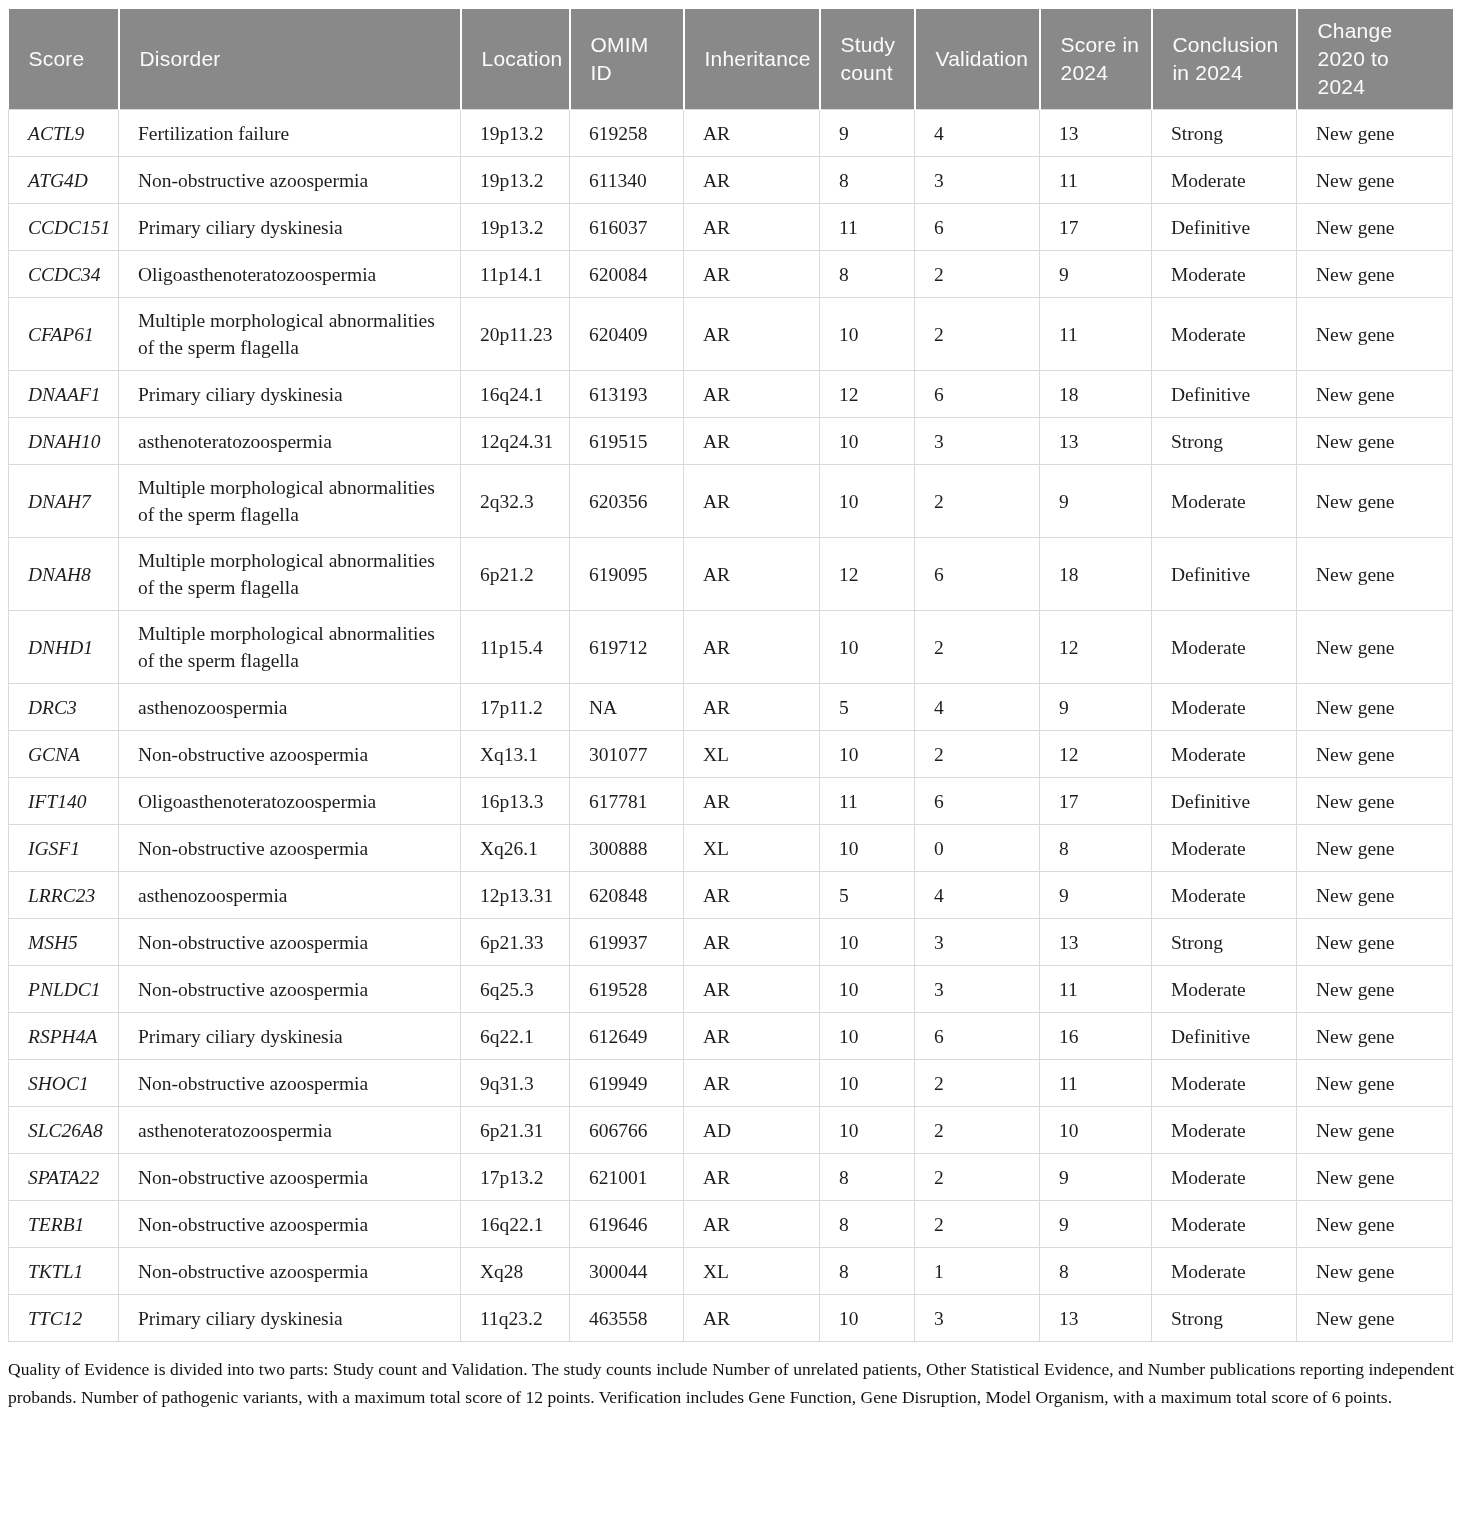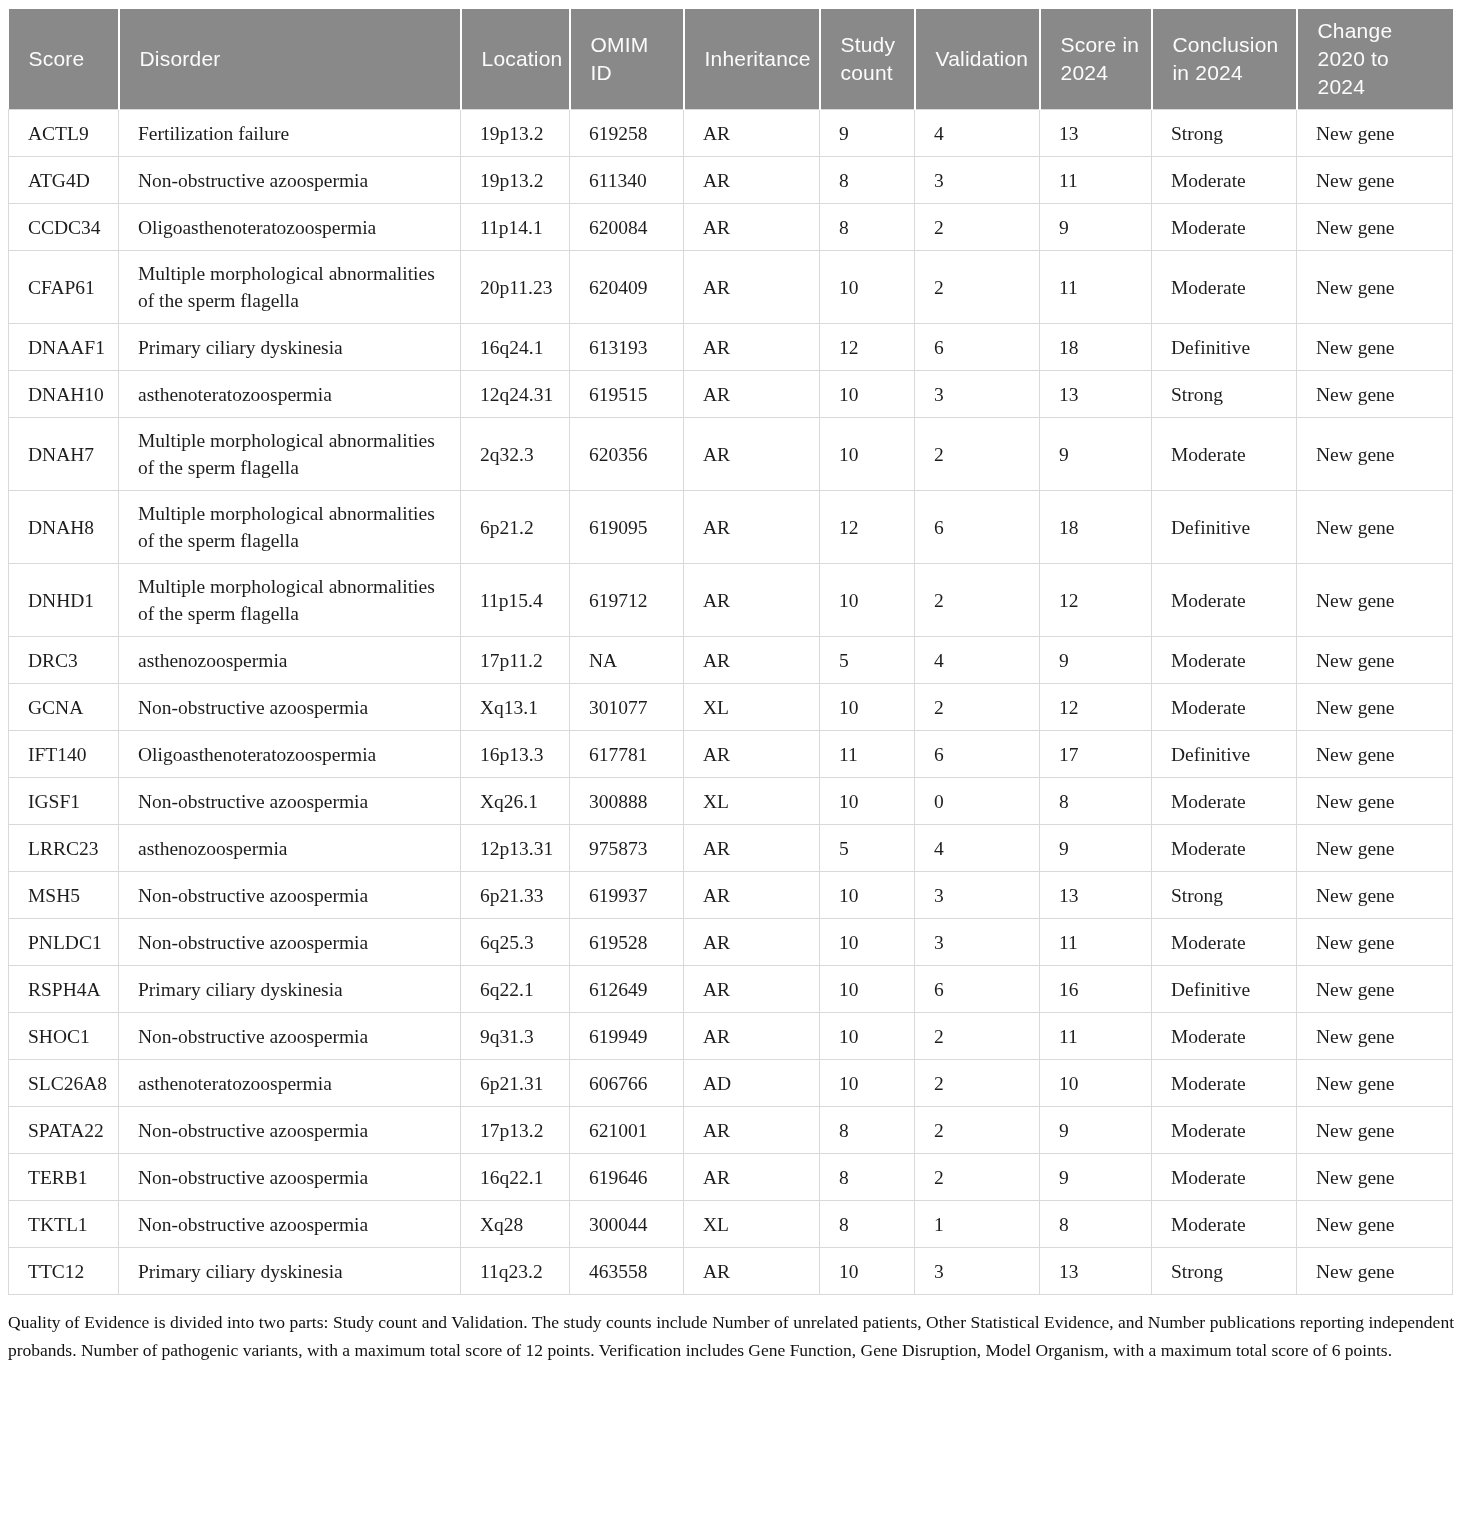--- a/index.html
+++ b/index.html
@@ -43,20 +43,21 @@
     border: 1px solid #d9d9d9;
     vertical-align: middle;
     box-sizing: border-box;
     padding: 9px 12px 9px 19px;
   }
   table.gene-table tbody tr {
     height: 47px;
     background: #ffffff;
   }
   table.gene-table tbody td.cell-gene {
+    font-style: italic;
   }
   .footnote {
     width: 1446px;
     margin: 14px 0 0 0;
     font-family: "Liberation Serif", "DejaVu Serif", serif;
     font-size: 17.5px;
     line-height: 27.5px;
     color: #111111;
     text-align: justify;
   }
@@ -111,20 +112,32 @@
           <td class="cell-location">19p13.2</td>
           <td class="cell-omim_id">611340</td>
           <td class="cell-inheritance">AR</td>
           <td class="cell-study_count">8</td>
           <td class="cell-validation">3</td>
           <td class="cell-score_2024">11</td>
           <td class="cell-conclusion_2024">Moderate</td>
           <td class="cell-change_2020_2024">New gene</td>
         </tr>
         <tr>
+          <td class="cell-gene">CCDC151</td>
+          <td class="cell-disorder">Primary ciliary dyskinesia</td>
+          <td class="cell-location">19p13.2</td>
+          <td class="cell-omim_id">616037</td>
+          <td class="cell-inheritance">AR</td>
+          <td class="cell-study_count">11</td>
+          <td class="cell-validation">6</td>
+          <td class="cell-score_2024">17</td>
+          <td class="cell-conclusion_2024">Definitive</td>
+          <td class="cell-change_2020_2024">New gene</td>
+        </tr>
+        <tr>
           <td class="cell-gene">CCDC34</td>
           <td class="cell-disorder">Oligoasthenoteratozoospermia</td>
           <td class="cell-location">11p14.1</td>
           <td class="cell-omim_id">620084</td>
           <td class="cell-inheritance">AR</td>
           <td class="cell-study_count">8</td>
           <td class="cell-validation">2</td>
           <td class="cell-score_2024">9</td>
           <td class="cell-conclusion_2024">Moderate</td>
           <td class="cell-change_2020_2024">New gene</td>
@@ -246,21 +259,21 @@
           <td class="cell-study_count">10</td>
           <td class="cell-validation">0</td>
           <td class="cell-score_2024">8</td>
           <td class="cell-conclusion_2024">Moderate</td>
           <td class="cell-change_2020_2024">New gene</td>
         </tr>
         <tr>
           <td class="cell-gene">LRRC23</td>
           <td class="cell-disorder">asthenozoospermia</td>
           <td class="cell-location">12p13.31</td>
-          <td class="cell-omim_id">975873</td>
+          <td class="cell-omim_id">620848</td>
           <td class="cell-inheritance">AR</td>
           <td class="cell-study_count">5</td>
           <td class="cell-validation">4</td>
           <td class="cell-score_2024">9</td>
           <td class="cell-conclusion_2024">Moderate</td>
           <td class="cell-change_2020_2024">New gene</td>
         </tr>
         <tr>
           <td class="cell-gene">MSH5</td>
           <td class="cell-disorder">Non-obstructive azoospermia</td>

